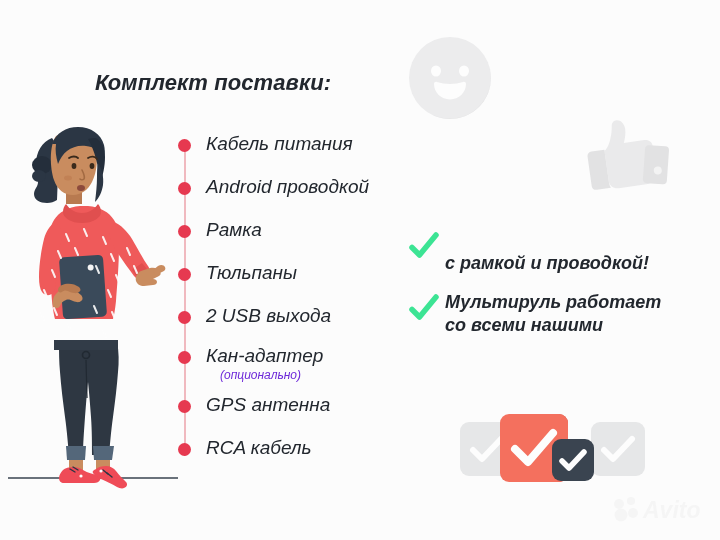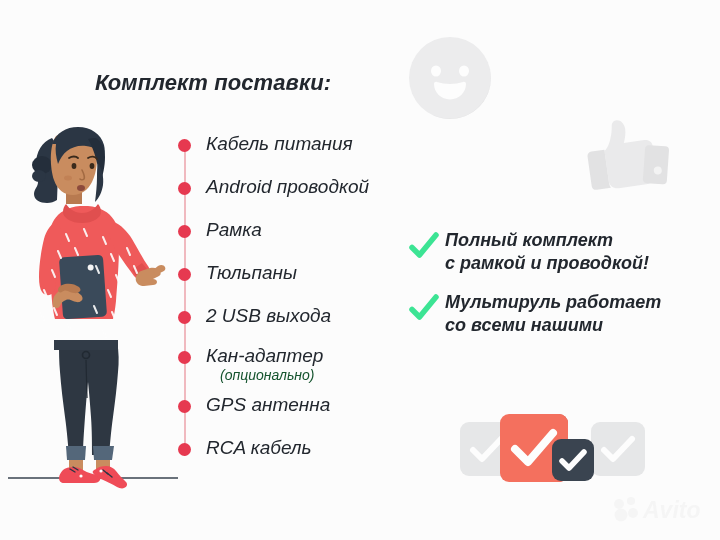--- a/index.html
+++ b/index.html
@@ -88,22 +88,22 @@
     top: 0;
     font-size: 19px;
     color: #22272e;
     line-height: 28px;
     white-space: nowrap;
   }
   .kit-sub {
     position: absolute;
     left: 44px;
     top: 24px;
-    font-size: 14px;
-    color: #14532d;
+    font-size: 12px;
+    color: #6d28d9;
     line-height: 18px;
     white-space: nowrap;
   }
 
   
   .benefit {
     position: absolute;
   }
   .benefit-check {
     position: absolute;
@@ -240,21 +240,21 @@
     </div>
   </div>
 
   <div class="benefit" id="benefit-0">
     <span class="benefit-check">
       <svg viewBox="0 0 30 30" width="30" height="30">
         <path d="M3 16.5 L10.5 24 L27 4" stroke="#3ce494" stroke-width="5.5" fill="none" stroke-linecap="round" stroke-linejoin="round"></path>
       </svg>
     </span>
     <span class="benefit-text">
-      <span>Полный комплект</span><br>
+      <br>
       <span>с рамкой и проводкой!</span>
     </span>
   </div>
 
   <div class="benefit" id="benefit-1">
     <span class="benefit-check">
       <svg viewBox="0 0 30 30" width="30" height="30">
         <path d="M3 16.5 L10.5 24 L27 4" stroke="#3ce494" stroke-width="5.5" fill="none" stroke-linecap="round" stroke-linejoin="round"></path>
       </svg>
     </span>

